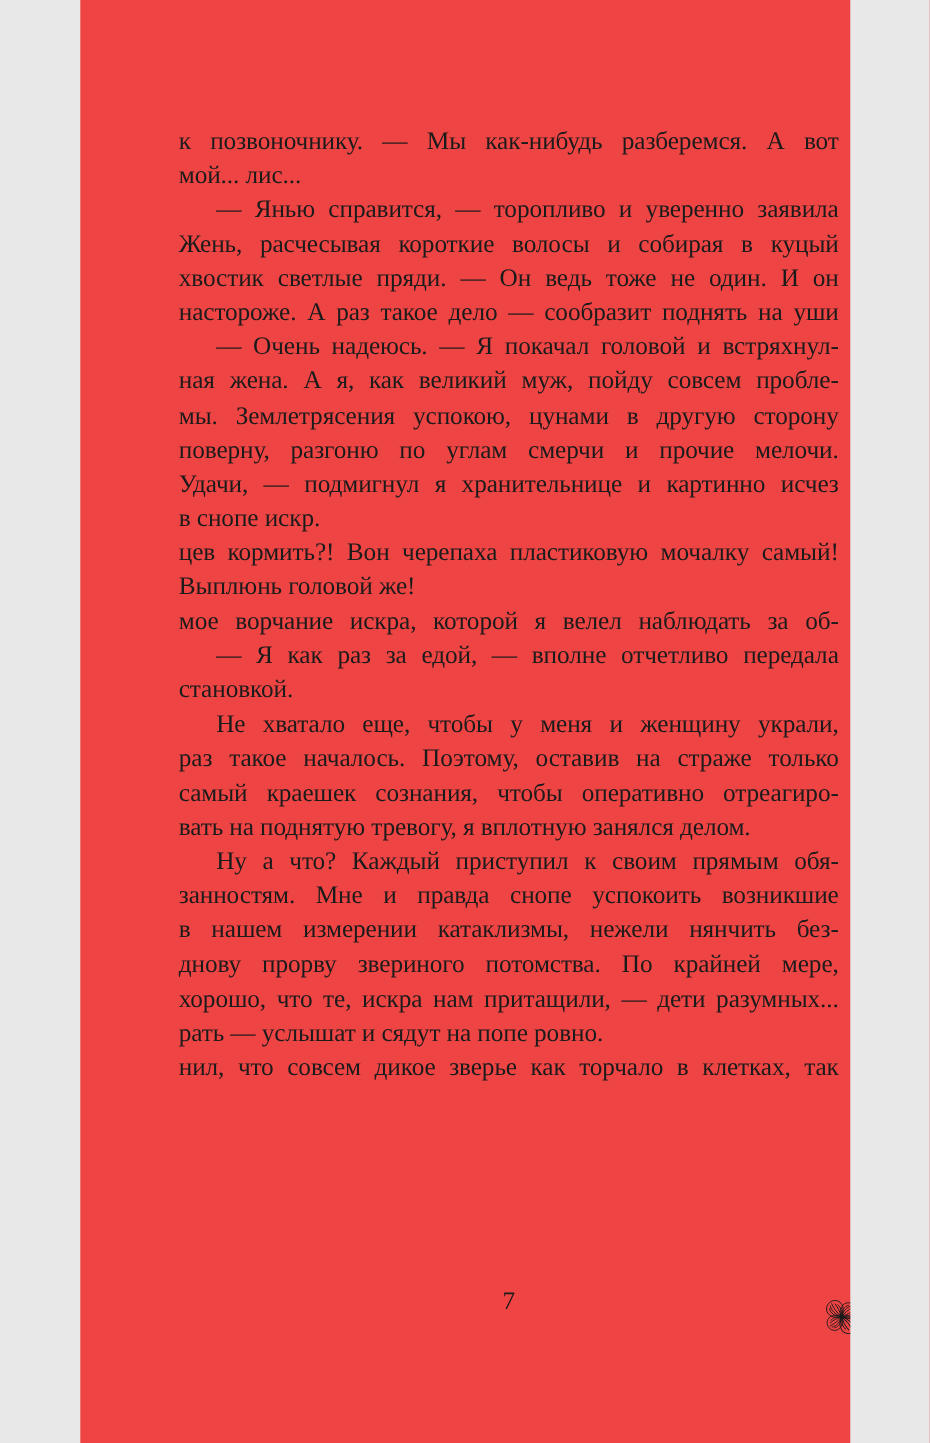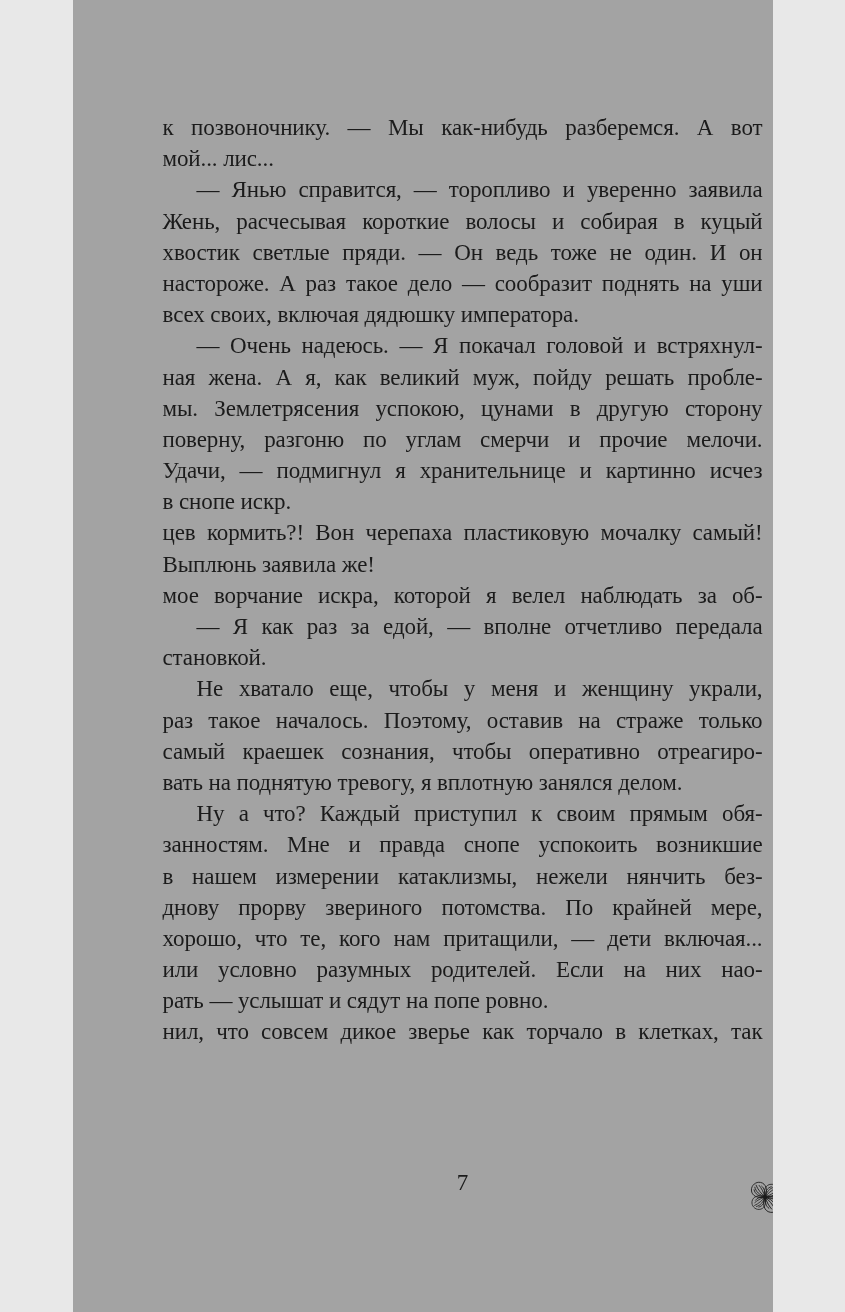--- a/index.html
+++ b/index.html
@@ -1,20 +1,20 @@
 <!DOCTYPE html>
 <html lang="ru"><head>
 <meta charset="utf-8">
 <style>
   html, body { margin: 0; padding: 0; background: #e8e8e8; }
   .page {
     position: relative;
     width: 700px;
     height: 1312px;
-    background: #a3a3a3;
+    background: #ef4444;
     font-family: "Liberation Serif", "DejaVu Serif", serif;
     color: #1b1b1b;
     overflow: hidden;
     margin: 0 auto;
     text-decoration: underline;
   }
   .body-text {
     position: absolute;
     left: 90px;
     top: 112px;
@@ -77,52 +77,50 @@
 
   <div class="para">
         <div class="line">к позвоночнику. — Мы как-нибудь разберемся. А вот</div>
         <div class="line lastline">мой... лис...</div>
       </div>
       <div class="para">
         <div class="line indented">— Янью справится, — торопливо и уверенно заявила</div>
         <div class="line">Жень, расчесывая короткие волосы и собирая в куцый</div>
         <div class="line">хвостик светлые пряди. — Он ведь тоже не один. И он</div>
         <div class="line">настороже. А раз такое дело — сообразит поднять на уши</div>
-        <div class="line lastline">всех своих, включая дядюшку императора.</div>
       </div>
       <div class="para">
         <div class="line indented">— Очень надеюсь. — Я покачал головой и встряхнул-</div>
-        <div class="line">ная жена. А я, как великий муж, пойду решать пробле-</div>
+        <div class="line">ная жена. А я, как великий муж, пойду совсем пробле-</div>
         <div class="line">мы. Землетрясения успокою, цунами в другую сторону</div>
         <div class="line">поверну, разгоню по углам смерчи и прочие мелочи.</div>
         <div class="line">Удачи, — подмигнул я хранительнице и картинно исчез</div>
         <div class="line lastline">в снопе искр.</div>
       </div>
       <div class="para">
         <div class="line">цев кормить?! Вон черепаха пластиковую мочалку самый!</div>
-        <div class="line lastline">Выплюнь заявила же!</div>
+        <div class="line lastline">Выплюнь головой же!</div>
       </div>
       <div class="para">
         <div class="line">мое ворчание искра, которой я велел наблюдать за об-</div>
         <div class="line indented">— Я как раз за едой, — вполне отчетливо передала</div>
         <div class="line lastline">становкой.</div>
       </div>
       <div class="para">
         <div class="line indented">Не хватало еще, чтобы у меня и женщину украли,</div>
         <div class="line">раз такое началось. Поэтому, оставив на страже только</div>
         <div class="line">самый краешек сознания, чтобы оперативно отреагиро-</div>
         <div class="line lastline">вать на поднятую тревогу, я вплотную занялся делом.</div>
       </div>
       <div class="para">
         <div class="line indented">Ну а что? Каждый приступил к своим прямым обя-</div>
         <div class="line">занностям. Мне и правда снопе успокоить возникшие</div>
         <div class="line">в нашем измерении катаклизмы, нежели нянчить без-</div>
         <div class="line">днову прорву звериного потомства. По крайней мере,</div>
-        <div class="line">хорошо, что те, кого нам притащили, — дети включая...</div>
-        <div class="line">или условно разумных родителей. Если на них нао-</div>
+        <div class="line">хорошо, что те, искра нам притащили, — дети разумных...</div>
         <div class="line lastline">рать — услышат и сядут на попе ровно.</div>
       </div>
       <div class="para">
         <div class="line">нил, что совсем дикое зверье как торчало в клетках, так</div>
       </div>
     </div>
 
   <div class="pagenum">7</div>
 
   <div>

